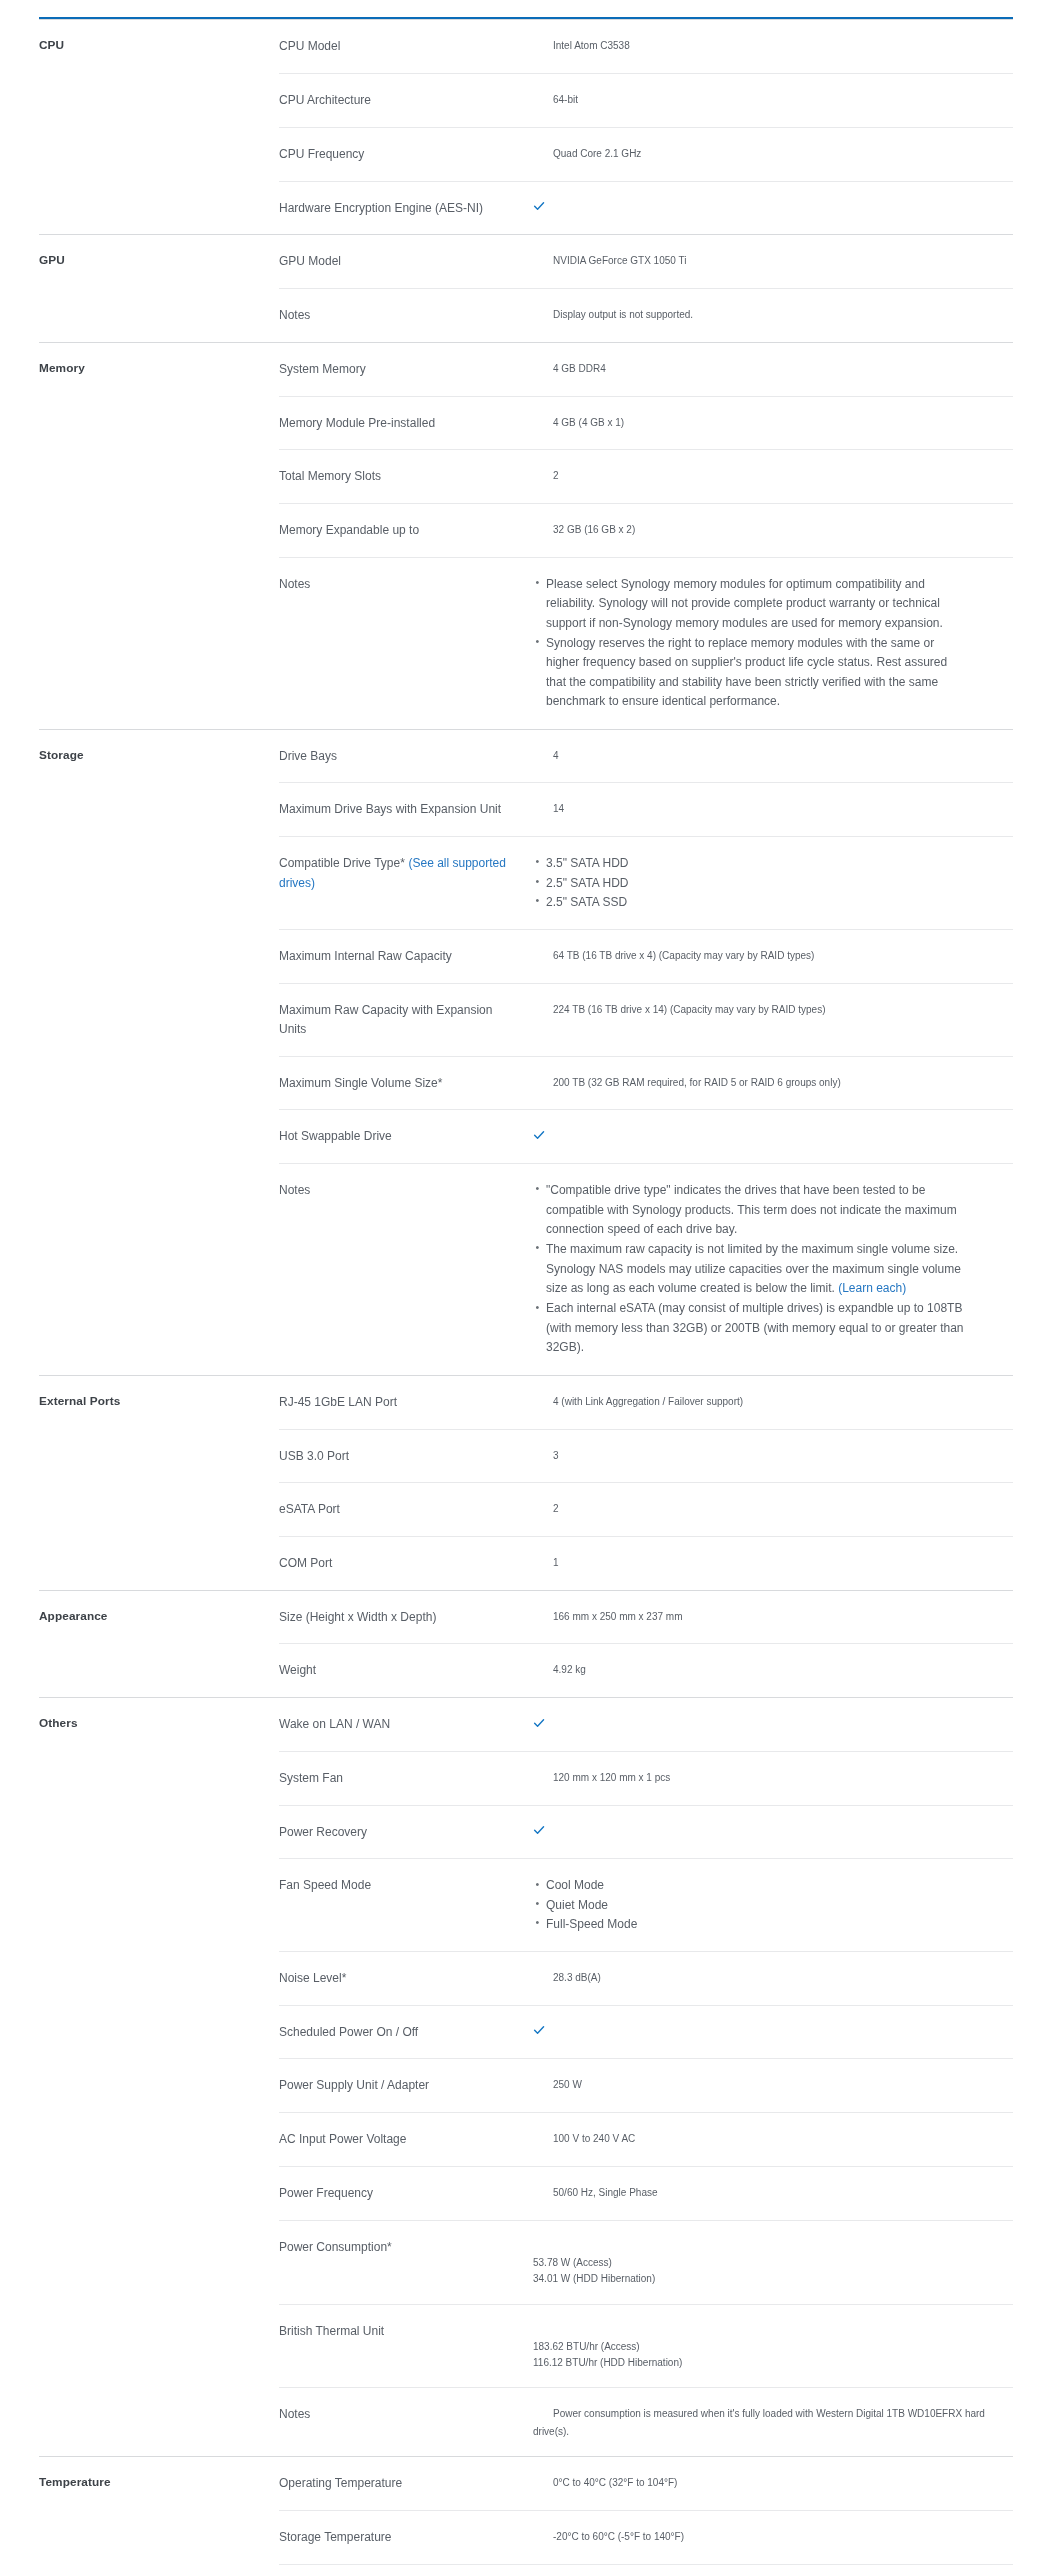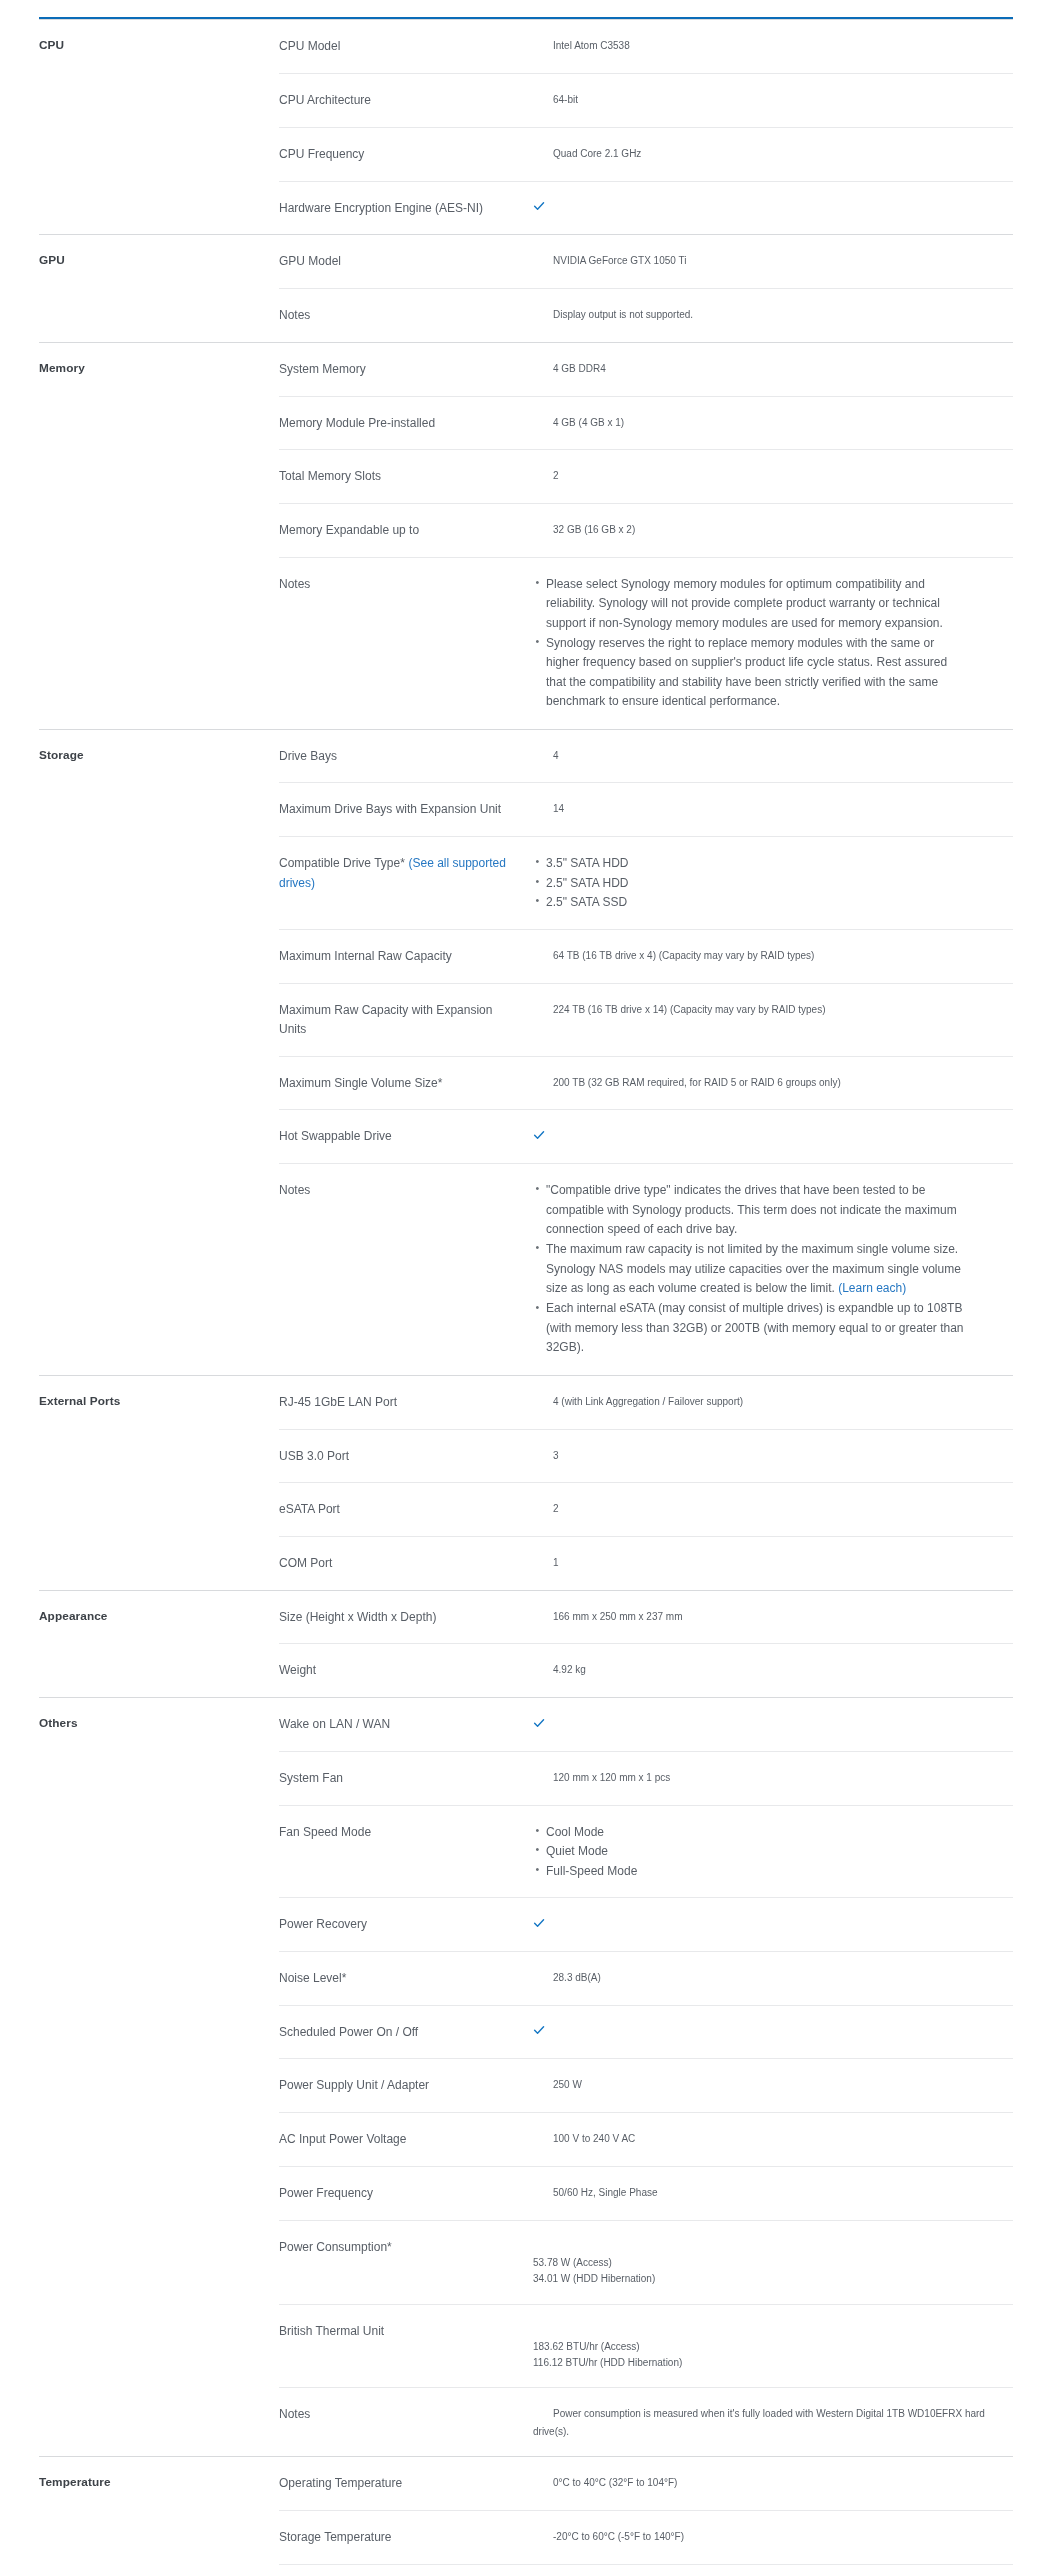--- a/index.html
+++ b/index.html
@@ -289,38 +289,38 @@
                 <path d="M2 7.6 L5.6 11.3 L13 3.4" fill="none" stroke="#1376c4" stroke-width="1.7" stroke-linecap="round" stroke-linejoin="round"></path>
               </svg></span></td>
         </tr>
         <tr class="row-sep">
           <td class="group"></td>
           <td class="key"><span class="key-label">System Fan</span></td>
           <td class="val"><span class="val-text">120 mm x 120 mm x 1 pcs</span></td>
         </tr>
         <tr class="row-sep">
           <td class="group"></td>
+          <td class="key"><span class="key-label">Power Recovery</span></td>
+          <td class="val"><span class="check"><svg width="12.2" height="12.2" viewBox="0 0 15 15" aria-hidden="true">
+                <path d="M2 7.6 L5.6 11.3 L13 3.4" fill="none" stroke="#1376c4" stroke-width="1.7" stroke-linecap="round" stroke-linejoin="round"></path>
+              </svg></span></td>
+        </tr>
+        <tr class="row-sep">
+          <td class="group"></td>
           <td class="key"><span class="key-label">Fan Speed Mode</span></td>
           <td class="val">
             <ul class="bullets tight">
               <li><span>Cool Mode</span></li>
               <li><span>Quiet Mode</span></li>
               <li><span>Full-Speed Mode</span></li>
             </ul>
           </td>
         </tr>
         <tr class="row-sep">
           <td class="group"></td>
-          <td class="key"><span class="key-label">Power Recovery</span></td>
-          <td class="val"><span class="check"><svg width="12.2" height="12.2" viewBox="0 0 15 15" aria-hidden="true">
-                <path d="M2 7.6 L5.6 11.3 L13 3.4" fill="none" stroke="#1376c4" stroke-width="1.7" stroke-linecap="round" stroke-linejoin="round"></path>
-              </svg></span></td>
-        </tr>
-        <tr class="row-sep">
-          <td class="group"></td>
           <td class="key"><span class="key-label">Noise Level*</span></td>
           <td class="val"><span class="val-text">28.3 dB(A)</span></td>
         </tr>
         <tr class="row-sep">
           <td class="group"></td>
           <td class="key"><span class="key-label">Scheduled Power On / Off</span></td>
           <td class="val"><span class="check"><svg width="12.2" height="12.2" viewBox="0 0 15 15" aria-hidden="true">
                 <path d="M2 7.6 L5.6 11.3 L13 3.4" fill="none" stroke="#1376c4" stroke-width="1.7" stroke-linecap="round" stroke-linejoin="round"></path>
               </svg></span></td>
         </tr>

